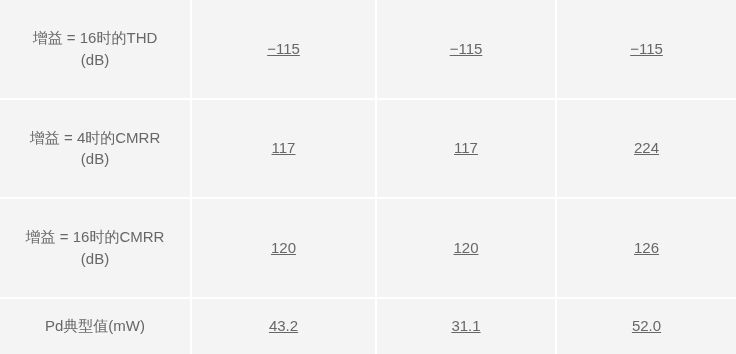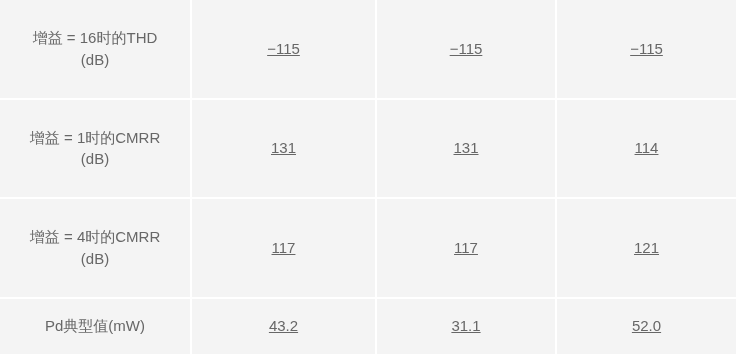--- a/index.html
+++ b/index.html
@@ -79,40 +79,40 @@
     <tr>
       <td class="param-cell">
         <span>增益 = 16时的THD</span><br>
         <span>(dB)</span>
       </td>
       <td class="value-cell">−115</td>
       <td class="value-cell">−115</td>
       <td class="value-cell last-col">−115</td>
     </tr>
 
-    <tr>
-      <td class="param-cell">
-        <span>增益 = 1时的CMRR</span><br>
-        <span>(dB)</span>
-      </td>
-      <td class="value-cell">131</td>
-      <td class="value-cell">131</td>
-      <td class="value-cell last-col">114</td>
-    </tr>
 
     <tr>
       <td class="param-cell">
         <span>增益 = 4时的CMRR</span><br>
         <span>(dB)</span>
       </td>
       <td class="value-cell">117</td>
       <td class="value-cell">117</td>
-      <td class="value-cell last-col">121</td>
+      <td class="value-cell last-col">224</td>
     </tr>
 
+    <tr>
+      <td class="param-cell">
+        <span>增益 = 16时的CMRR</span><br>
+        <span>(dB)</span>
+      </td>
+      <td class="value-cell">120</td>
+      <td class="value-cell">120</td>
+      <td class="value-cell last-col">126</td>
+    </tr>
 
     <tr class="last-row">
       <td class="param-cell">
         <span>Pd典型值(mW)</span>
       </td>
       <td class="value-cell">43.2</td>
       <td class="value-cell">31.1</td>
       <td class="value-cell last-col">52.0</td>
     </tr>
 

